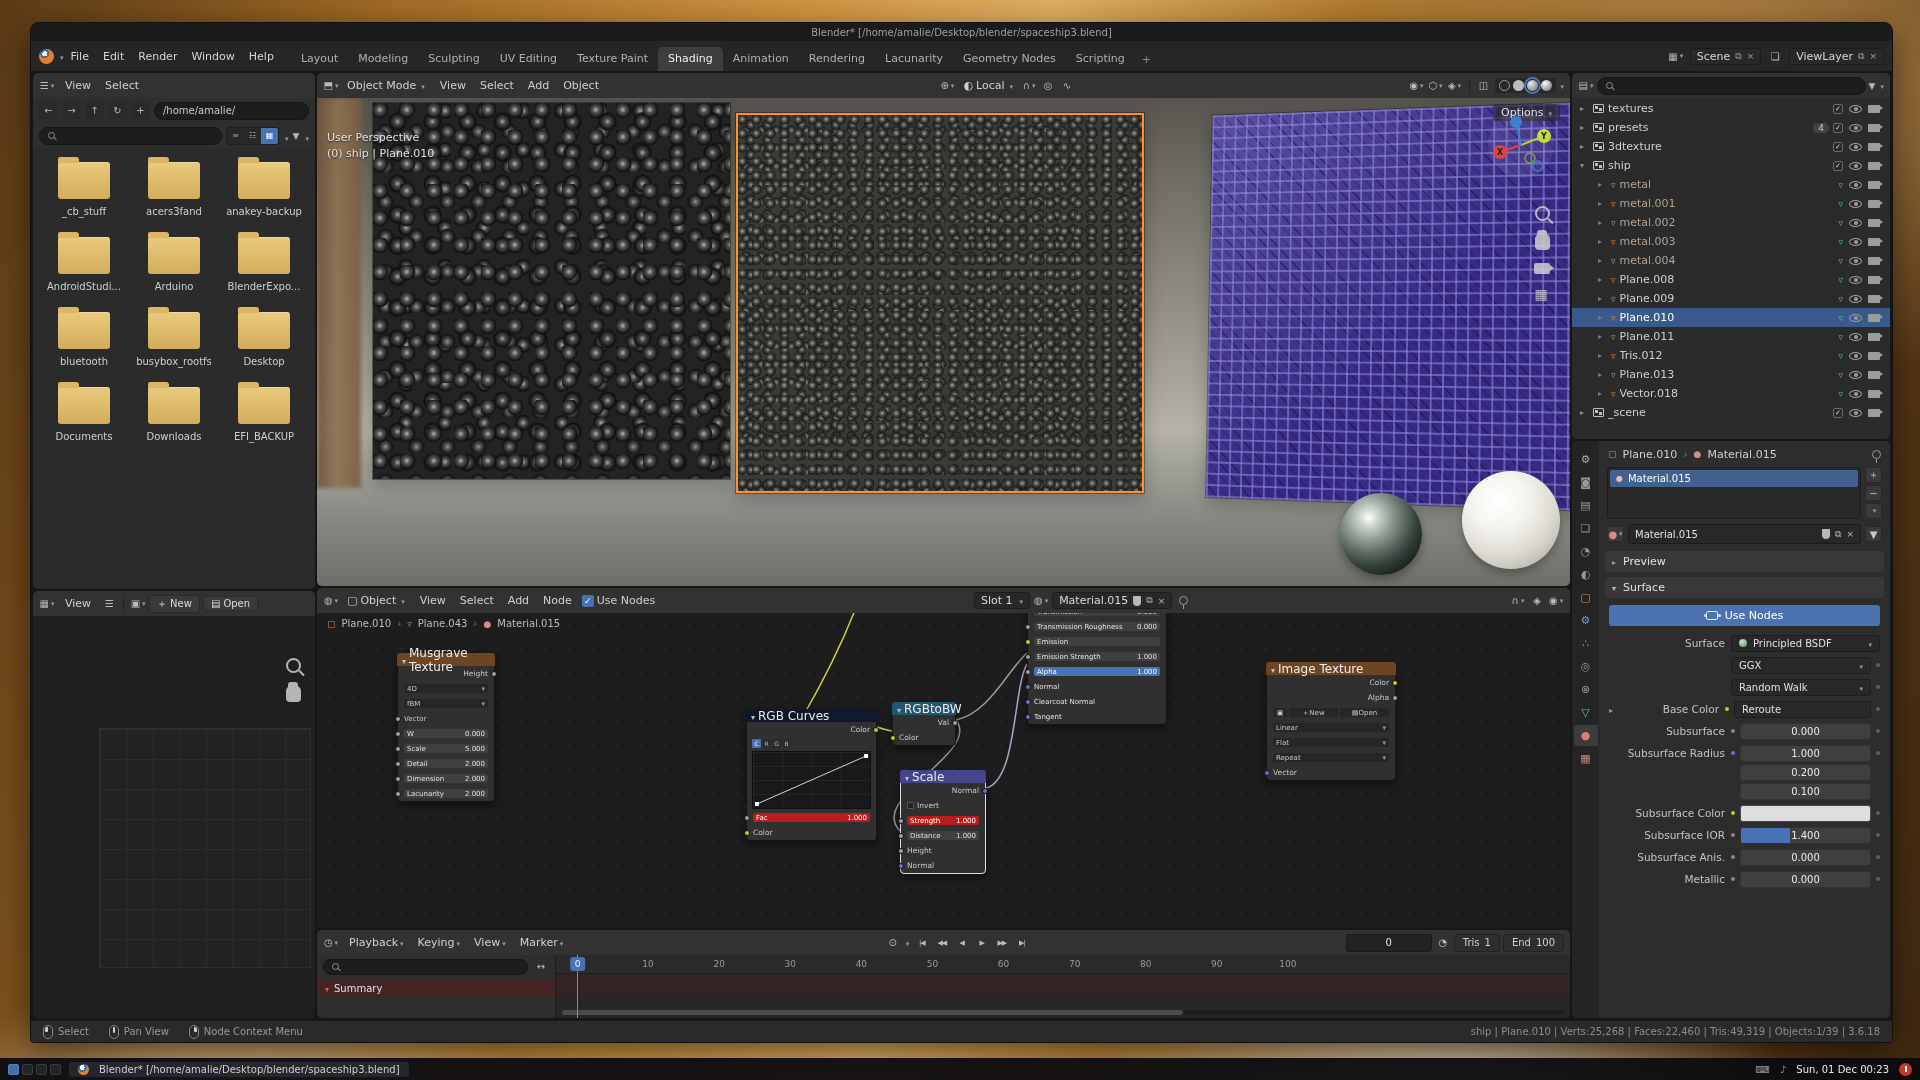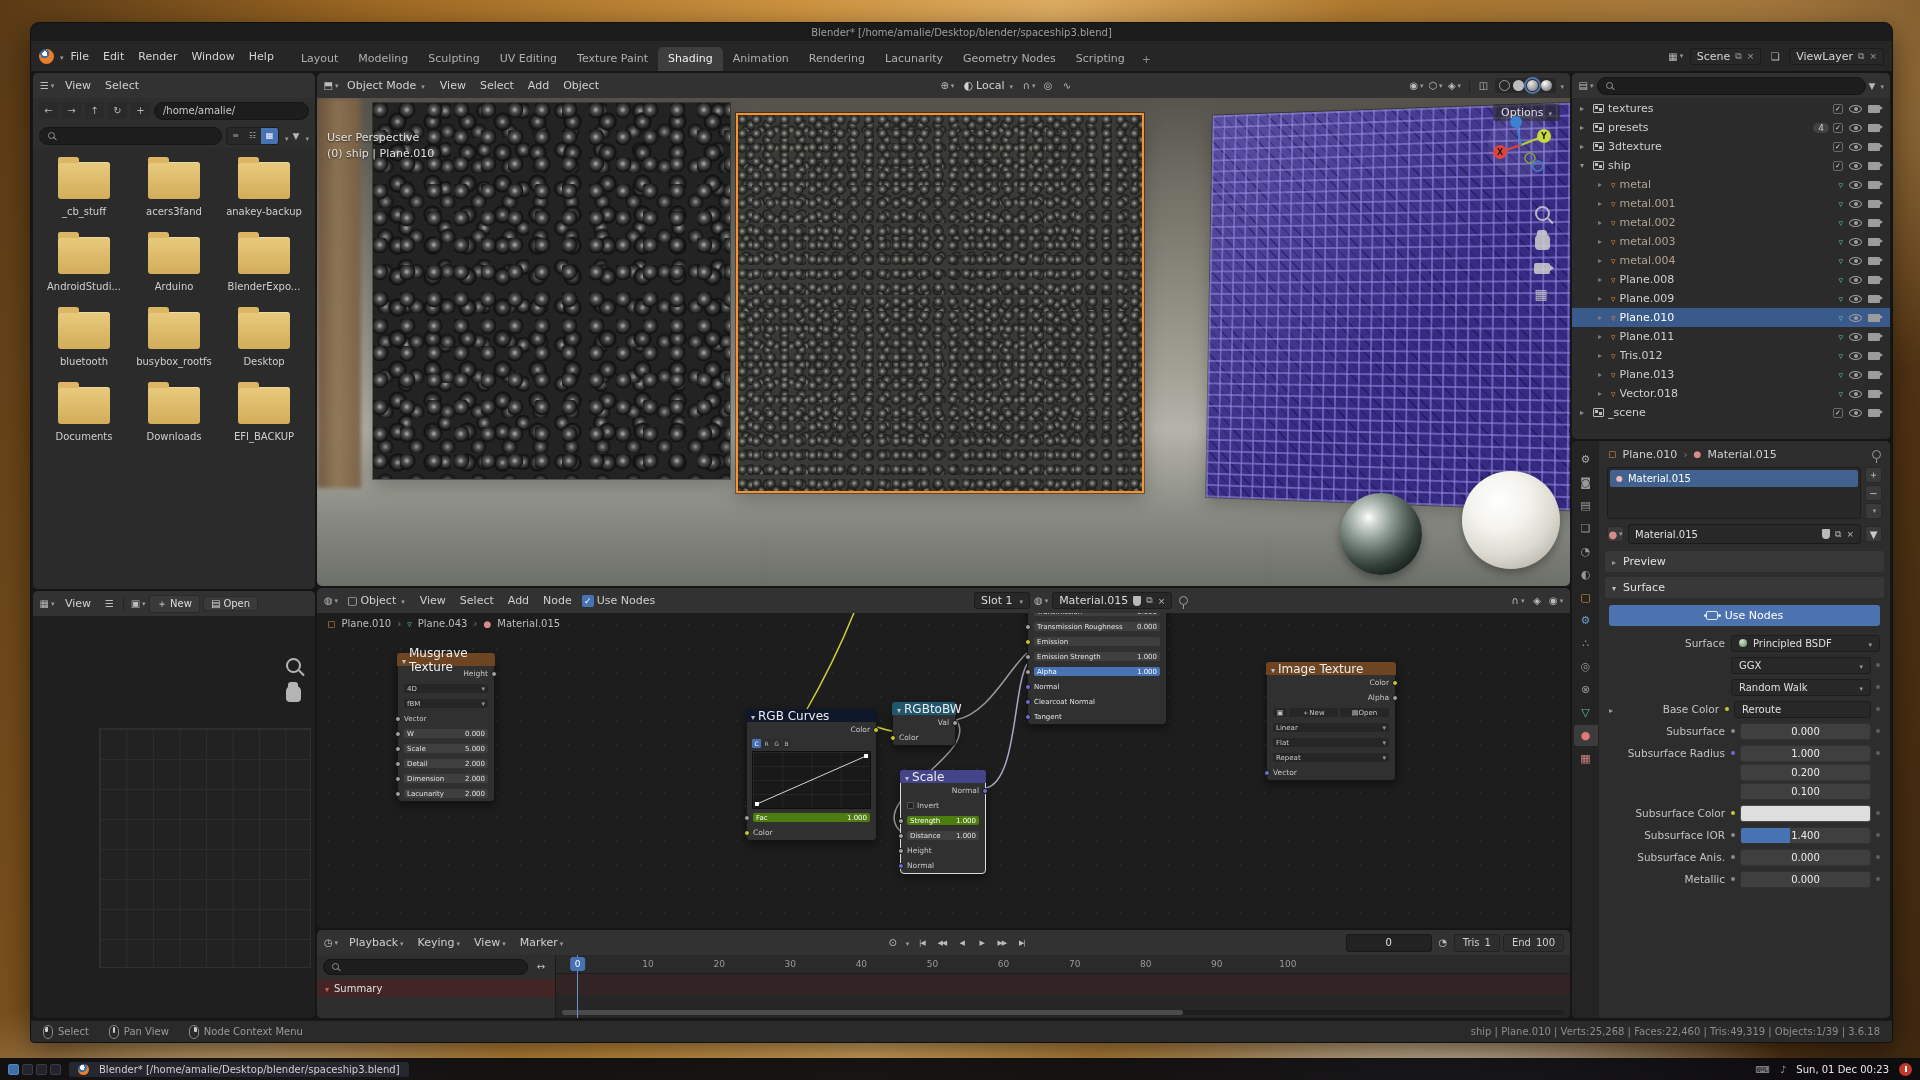--- a/index.html
+++ b/index.html
@@ -129,21 +129,21 @@
 .node{position:absolute;background:#303030;border:1px solid #151515;border-radius:4px;box-shadow:0 3px 9px rgba(0,0,0,.5);font-size:7.5px;color:#c8c8c8;z-index:2}
 .node.active{border-color:#dcdcdc}
 .nh{height:13px;display:flex;align-items:center;gap:3px;padding:0 5px;border-radius:3px 3px 0 0;color:#ededed;font-size:12px;margin:-1px -1px 0}
 .nh.tex{background:#6d4522}.nh.colr{background:#0f172a}.nh.conv{background:#20566e}.nh.vect{background:#44448a}
 .nr{height:15px;display:flex;align-items:center;gap:3px;padding:0 6px;position:relative}
 .nr.out{justify-content:flex-end}
 .sk{position:absolute;top:50%;margin-top:-3px;width:6px;height:6px;border-radius:50%;border:1px solid #101010;background:#a1a1a1}
 .sk.l{left:-3px}.sk.r{right:-3px}
 .sk.yel{background:#c8c832}.sk.vec{background:#6e6ecf}
 .nbar{flex:1;height:9px;border-radius:2px;background:#3f3f3f;display:flex;align-items:center;justify-content:space-between;padding:0 3px;font-size:7px;color:#e2e2e2}
-.nbar.full{background:#4d7c0f;color:#fff}
+.nbar.full{background:#b91c1c;color:#fff}
 .ndd{flex:1;height:9px;border-radius:2px;background:#262626;display:flex;align-items:center;justify-content:space-between;padding:0 3px;font-size:7px;color:#c9c9c9}
 .nchk{width:7px;height:7px;border:1px solid #555;border-radius:1px;background:#222;flex:0 0 auto}
 .nr.vecrow .nbar{background:transparent;padding:0;justify-content:flex-start;color:#c8c8c8}
 .pnrow.sel .nbar{background:#4772b3;color:#fff}
 .pnrow.sockrow .nbar{background:transparent;padding:0;justify-content:flex-start}
 .pnrow.vec .sk{background:#6e6ecf}
 .pnrow.colr .sk{background:#c8c832}
 .cbtns{display:flex;gap:1px;padding:2px 5px;align-items:center}
 .cbtns span{width:9px;height:9px;background:#2c2c2c;border-radius:1px;font-size:6px;display:flex;align-items:center;justify-content:center;color:#bbb}
 .cbtns span.on{background:#4772b3;color:#fff}

